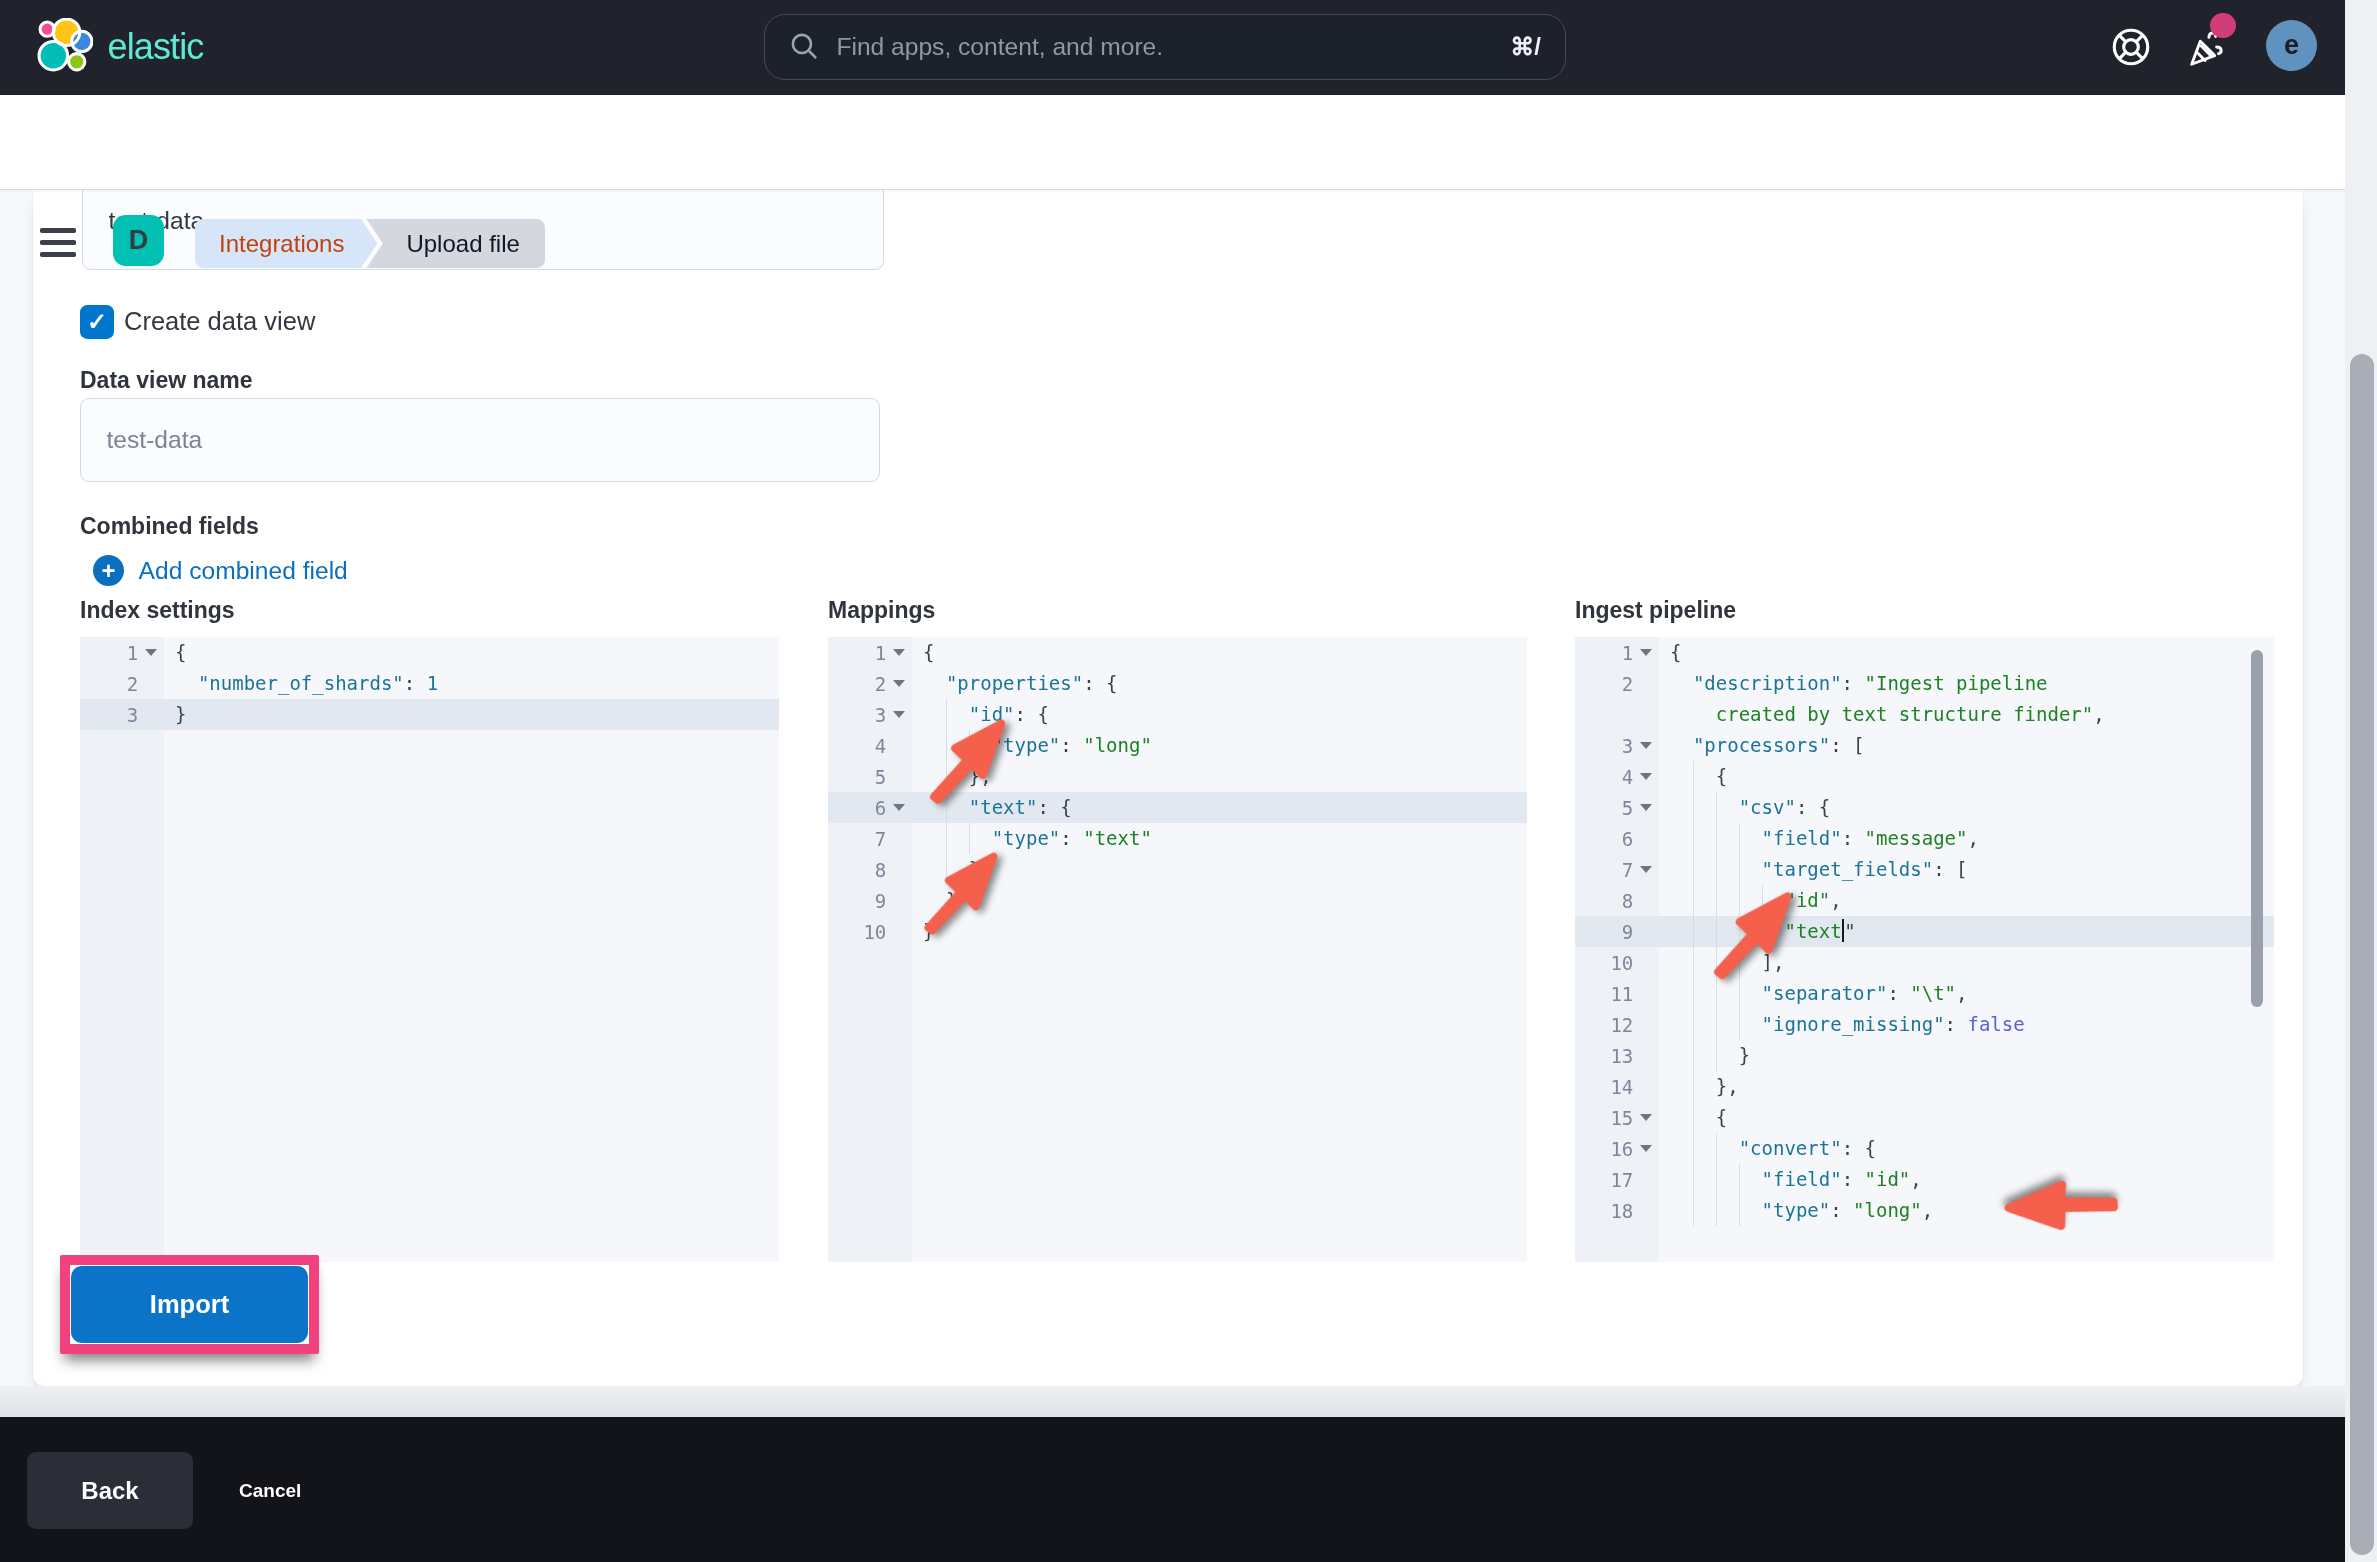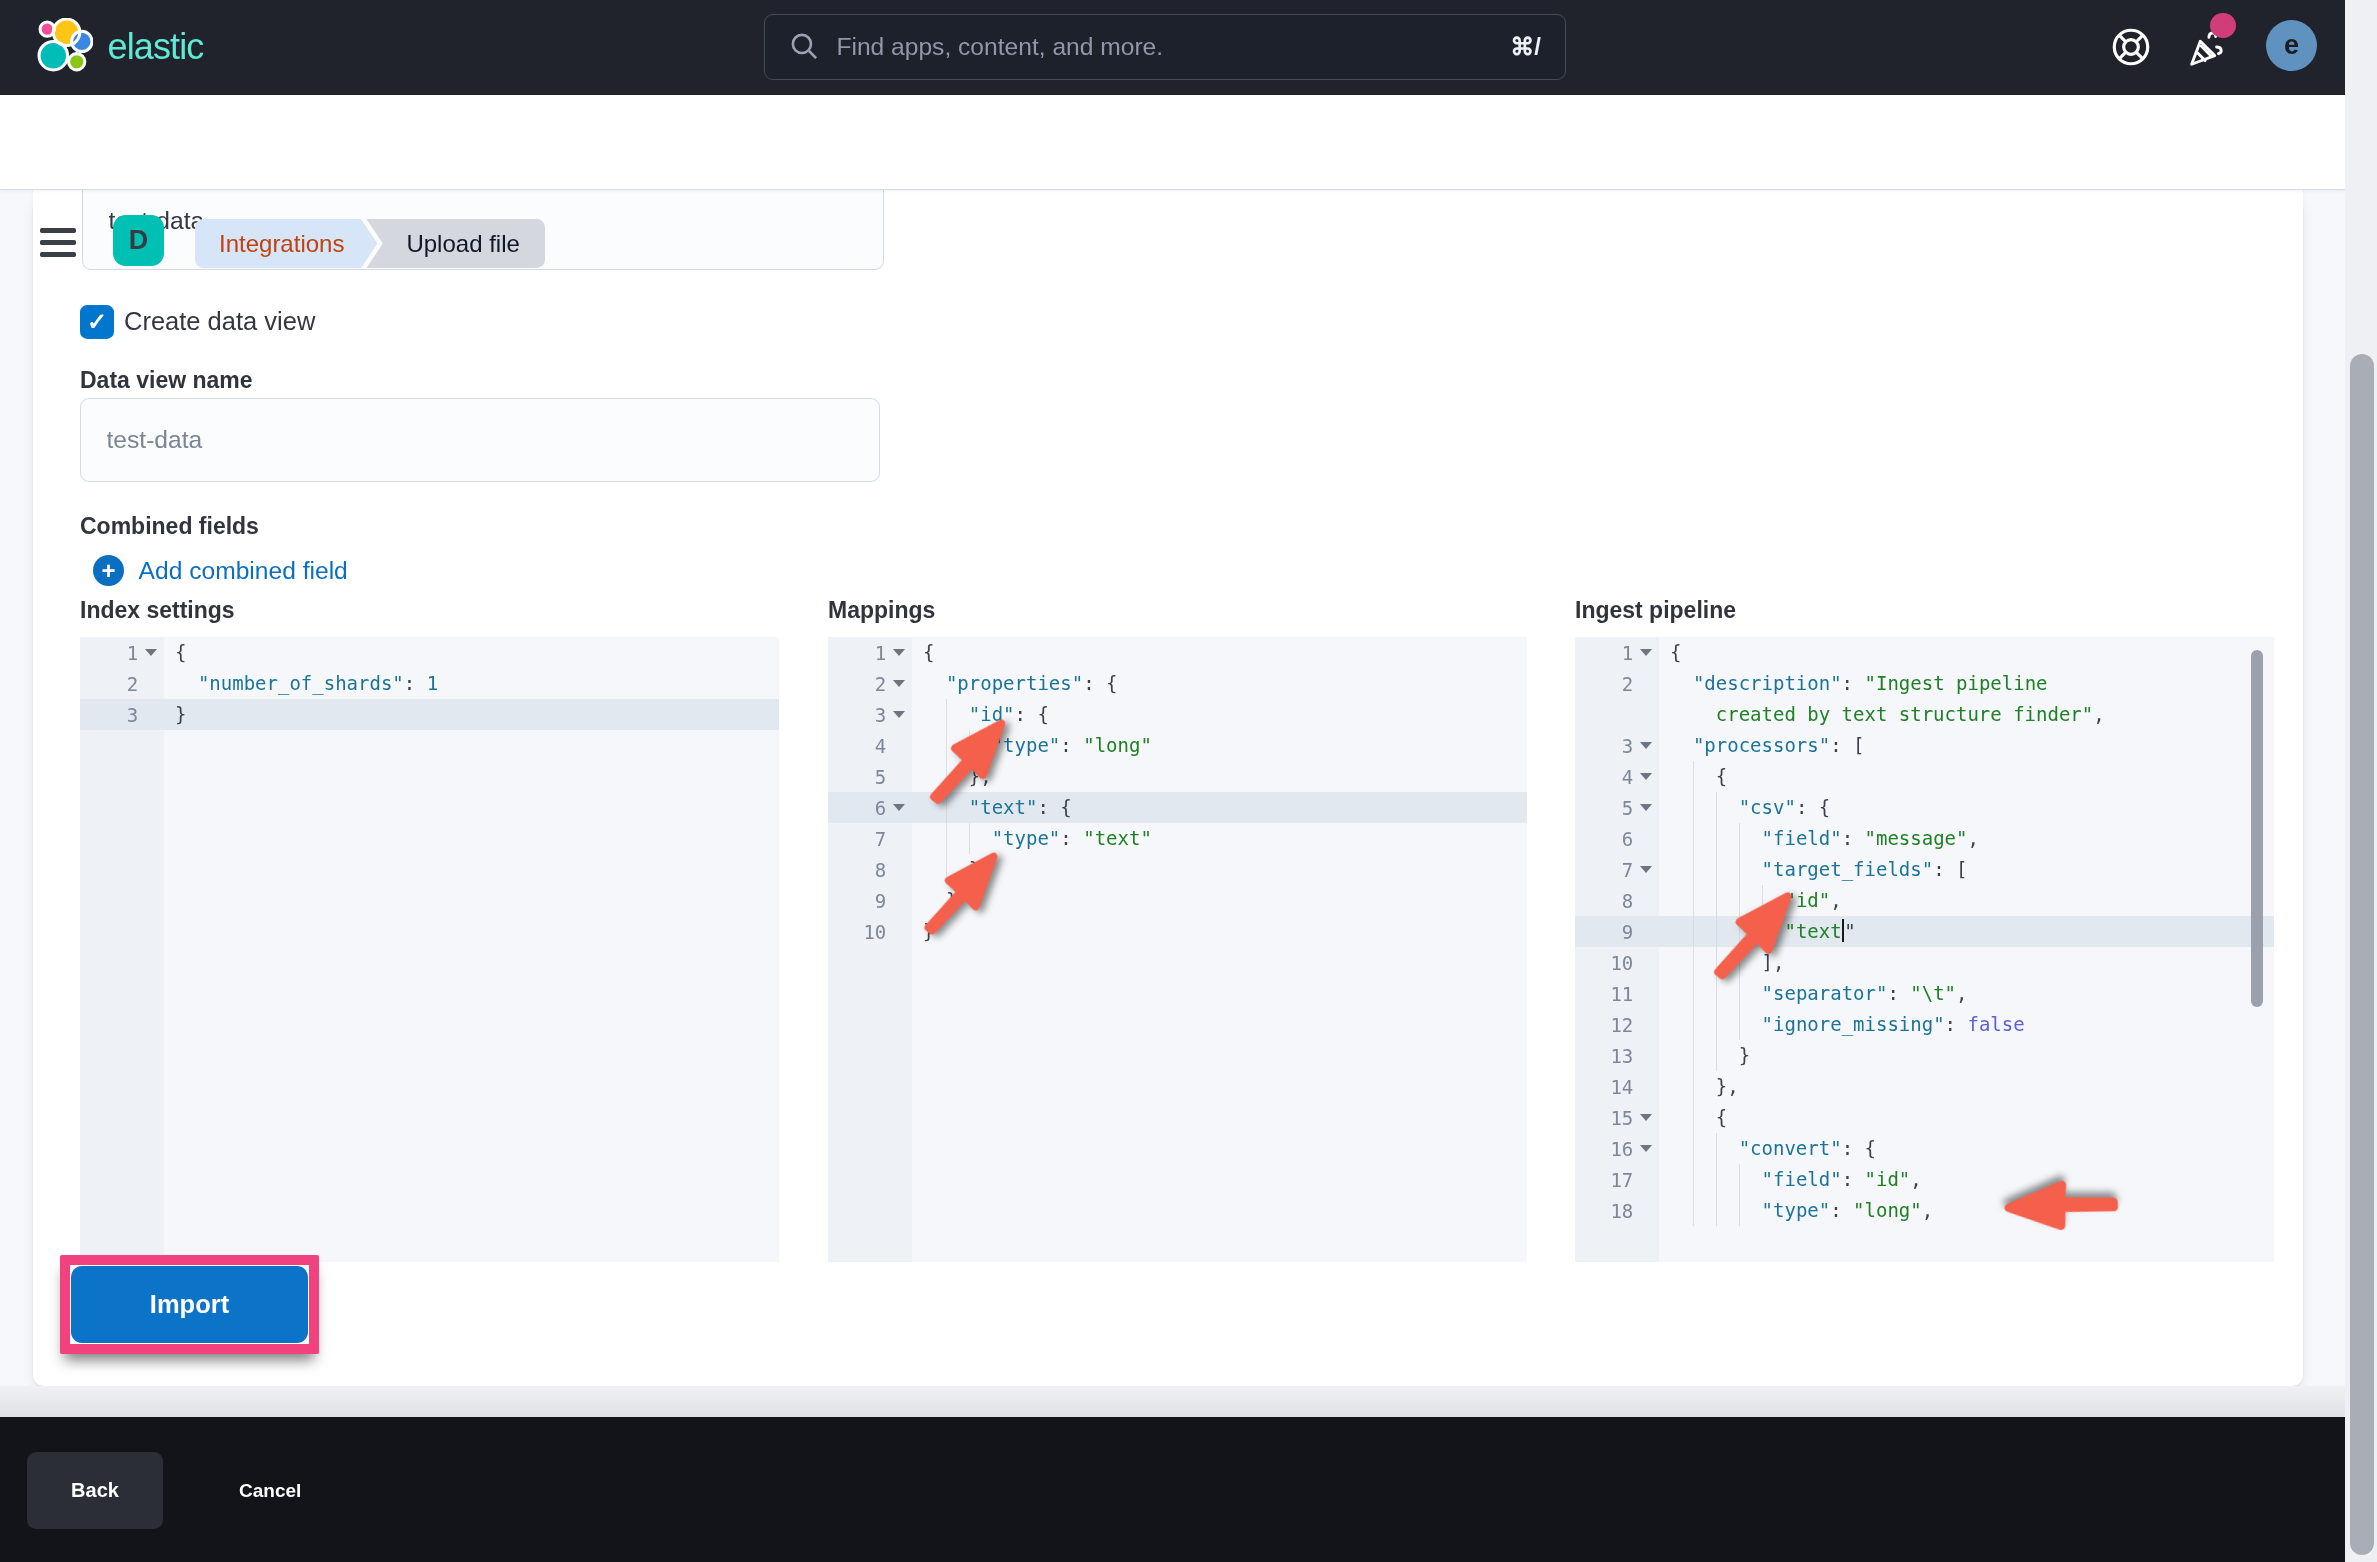--- a/index.html
+++ b/index.html
@@ -3,21 +3,21 @@
 <meta charset="utf-8">
 <style>
   * { margin:0; padding:0; box-sizing:border-box; }
   html,body { width:2377px; height:1562px; }
   body { font-family:"Liberation Sans", sans-serif; background:#fff; position:relative; overflow:hidden; }
 
   
   .header { position:absolute; left:0; top:0; width:2377px; height:95px; background:#20232b; z-index:5; display:flex; align-items:center; }
   .logo { position:absolute; left:36px; top:18px; display:flex; align-items:center; gap:14.6px; }
   .logo-word { color:#5eead4; font-size:36px; font-weight:400; letter-spacing:-0.9px; }
-  .searchbar { position:absolute; left:764px; top:13.7px; width:802px; height:66px; background:#1d212b; border:1.8px solid #454b57; border-radius:9px; display:flex; align-items:center; padding:0 24px; }
+  .searchbar { position:absolute; left:764px; top:13.7px; width:802px; height:66px; background:#1d212b; border:1.8px solid #454b57; border-radius:21px; display:flex; align-items:center; padding:0 24px; }
   .search-ph { color:#8e98a8; font-size:24.6px; flex:1; margin-left:16.4px; }
   .search-kbd { color:#eef1f6; font-size:24px; font-weight:700; }
   .hicon { position:absolute; top:24px; width:46px; height:46px; }
   .badge-dot { position:absolute; left:2210px; top:12.8px; width:25.5px; height:25.5px; border-radius:50%; background:#d13d78; z-index:6; }
   .avatar { position:absolute; left:2266px; top:20px; width:51px; height:51px; border-radius:50%; background:#6092c0; color:#1b1d23; font-size:27px; font-weight:600; display:flex; align-items:center; justify-content:center; }
 
   
   .breadbar { position:absolute; left:0; top:95px; width:2377px; height:95px; background:#fff; border-bottom:1.8px solid #d6dbe3; box-shadow:0 1.8px 3.6px rgba(0,0,0,.05); z-index:4; }
   .hamburger { position:absolute; left:40px; top:133px; width:36px; height:29px; display:flex; flex-direction:column; justify-content:space-between; cursor:pointer; }
   .hamburger i { display:block; height:4.6px; background:#3a3f48; border-radius:1.8px; }
@@ -66,21 +66,21 @@
   .inner-scroll { position:absolute; right:11px; top:12.8px; width:12px; height:357px; background:#9aa1ac; border-radius:6.4px; }
 
   
   .pinkbox { position:absolute; left:27px; top:1065px; border:10px solid #f1427f; background:#fff; padding:1px; border-radius:1.8px; box-shadow:0 11px 12.8px -3.6px rgba(0,0,0,.5); }
   .import-btn { width:237px; height:77px; background:#0b74c8; border:none; border-radius:11px; color:#fff; font-size:25.5px; font-weight:700; font-family:"Liberation Sans",sans-serif; cursor:pointer; }
   .arrow { position:absolute; z-index:6; filter:drop-shadow(2.7px 5.5px 3.6px rgba(0,0,0,.45)); }
 
   
   .band { position:absolute; left:0; top:1386px; width:2377px; height:31px; background:linear-gradient(#f0f1f4,#dfe1e7); z-index:2; }
   .bottombar { position:absolute; left:0; top:1417px; width:2377px; height:146px; background:#131419; z-index:3; }
-  .back-btn { position:absolute; left:27px; top:35px; width:136px; height:77px; background:#2b2e36; border:none; border-radius:9px; color:#fff; font-size:20px; font-weight:600; font-family:"Liberation Sans",sans-serif; cursor:pointer; }
+  .back-btn { position:absolute; left:27px; top:35px; width:166px; height:77px; background:#2b2e36; border:none; border-radius:9px; color:#fff; font-size:24px; font-weight:600; font-family:"Liberation Sans",sans-serif; cursor:pointer; }
   .cancel-btn { position:absolute; left:239px; top:35px; height:77px; line-height:77px; color:#fff; font-size:19px; font-weight:600; cursor:pointer; background:none; border:none; font-family:"Liberation Sans",sans-serif; }
 
   
   .scrolltrack { position:absolute; left:2345px; top:0; width:33px; height:1562px; background:#eef0f3; z-index:7; }
   .scrollthumb { position:absolute; left:4.6px; top:354px; width:24px; height:1201px; background:#a9aeb6; border-radius:12px; }
 </style>
 </head>
 <body>
 
 <div class="header">

